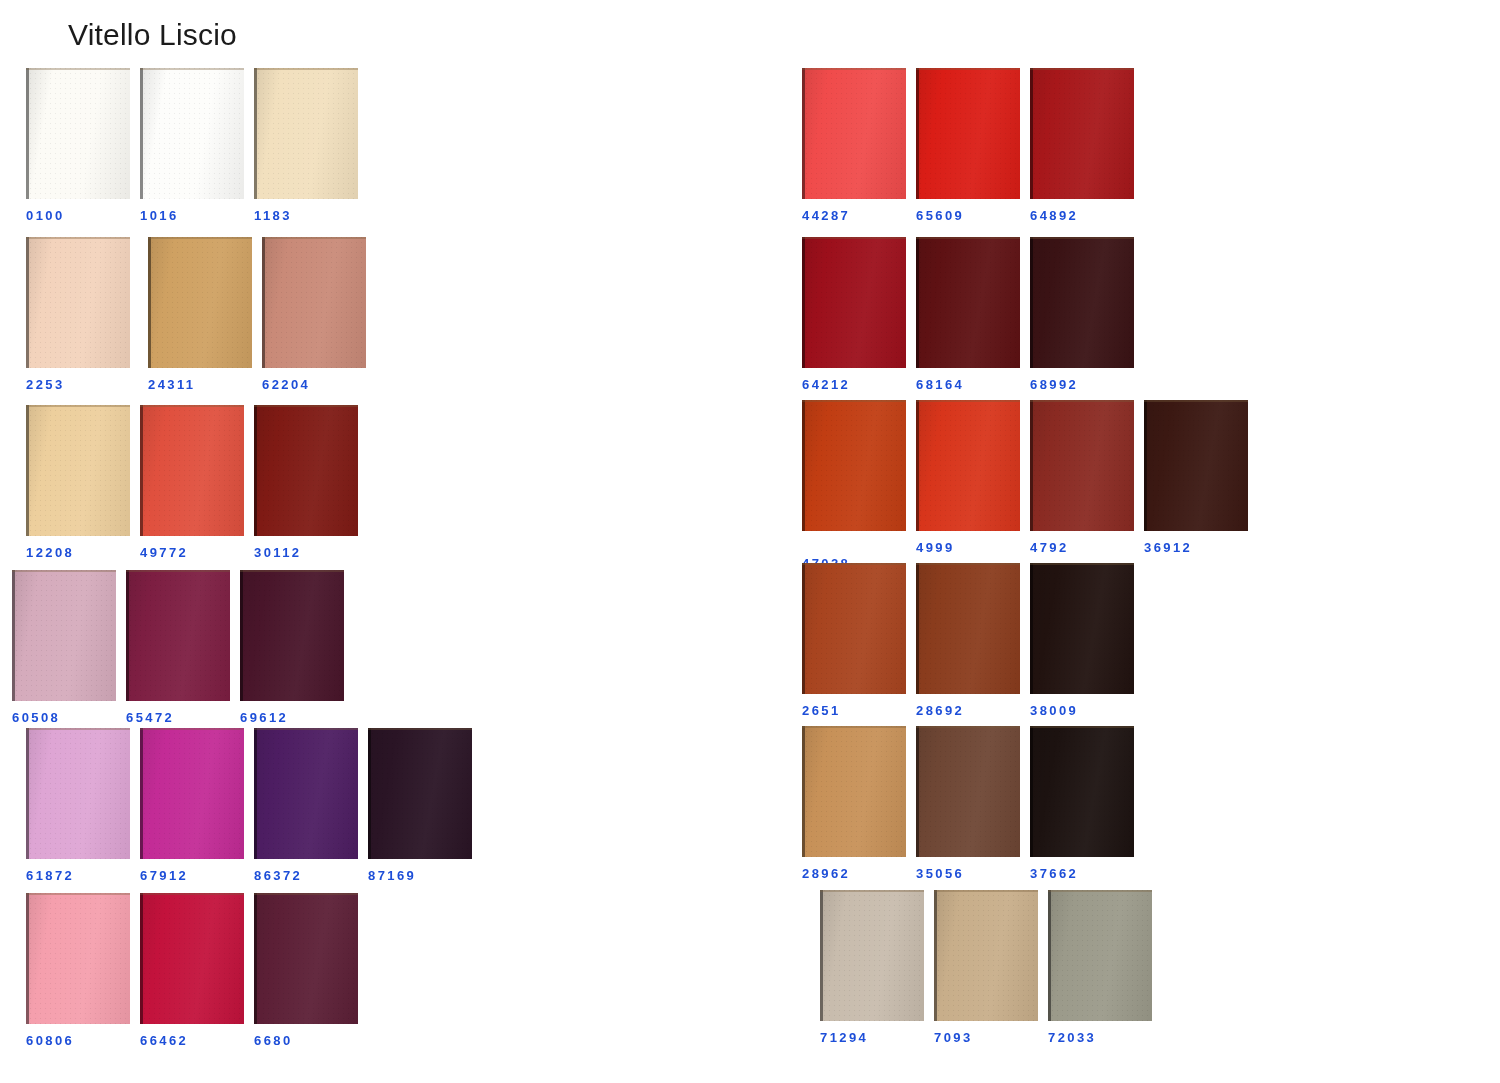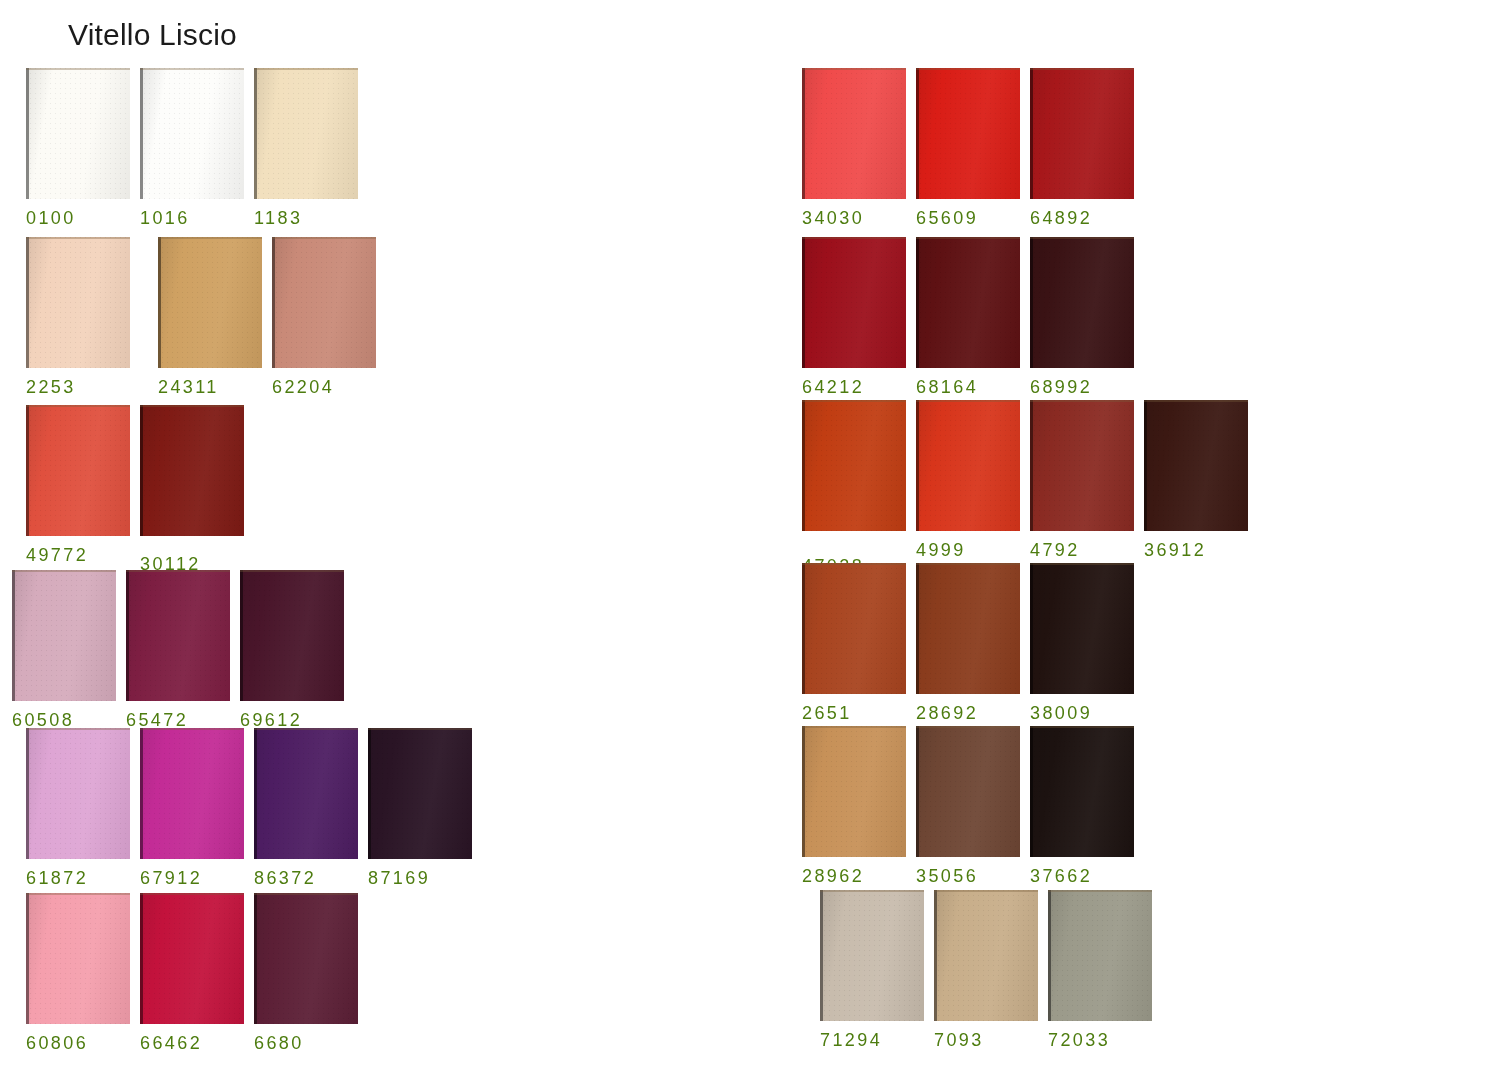--- a/index.html
+++ b/index.html
@@ -84,25 +84,26 @@
     pointer-events: none;
   }
   .shade {
     position: absolute;
     inset: 0;
     background: linear-gradient(100deg, rgba(0,0,0,0.10) 0%, rgba(0,0,0,0.0) 22%, rgba(255,255,255,0.05) 60%, rgba(0,0,0,0.07) 100%);
     pointer-events: none;
   }
   .swatch-label {
     margin-top: 9px;
-    font-size: 18px;
+    font-size: 13px;
     letter-spacing: 2.4px;
-    color: #4d7c0f;
+    color: #1d4ed8;
     font-family: "Liberation Sans", sans-serif;
     white-space: nowrap;
+    font-weight: bold;
   }
 </style>
 </head>
 <body>
 
 <div id="page">
 
   <div class="page-title">Vitello Liscio</div>
 
   <div class="column left">
@@ -123,21 +124,21 @@
         </div>
         <div class="swatch-cell" style="margin-right: 0px;">
           <div class="swatch-chip" style="width: 104px; height: 131px; background: rgb(242, 224, 190);">
             <div class="grain"></div>
             <div class="shade"></div>
           </div>
           <div class="swatch-label">1183</div>
         </div>
       </div>
       <div class="swatch-row" style="top: 237px; left: 26px;">
-        <div class="swatch-cell" style="margin-right: 20px;">
+        <div class="swatch-cell" style="margin-right: 10px;">
           <div class="swatch-chip" style="width: 104px; height: 131px; background: rgb(243, 211, 188);">
             <div class="grain"></div>
             <div class="shade"></div>
           </div>
           <div class="swatch-label">2253</div>
         </div>
         <div class="swatch-cell" style="margin-right: 10px; padding-left: 8px;">
           <div class="swatch-chip" style="width: 104px; height: 131px; background: rgb(207, 161, 98);">
             <div class="grain"></div>
             <div class="shade"></div>
@@ -147,27 +148,34 @@
         <div class="swatch-cell" style="margin-right: 0px;">
           <div class="swatch-chip" style="width: 104px; height: 131px; background: rgb(201, 138, 120);">
             <div class="grain"></div>
             <div class="shade"></div>
           </div>
           <div class="swatch-label">62204</div>
         </div>
       </div>
       <div class="swatch-row" style="top: 405px; left: 26px;">
         <div class="swatch-cell" style="margin-right: 10px;">
+          <div class="swatch-chip" style="width: 104px; height: 131px; background: rgb(237, 207, 157);">
+            <div class="grain"></div>
+            <div class="shade"></div>
+          </div>
+          <div class="swatch-label">12208</div>
+        </div>
+        <div class="swatch-cell" style="margin-right: 10px;">
           <div class="swatch-chip" style="width: 104px; height: 131px; background: rgb(224, 80, 62);">
             <div class="grain"></div>
             <div class="shade"></div>
           </div>
           <div class="swatch-label">49772</div>
         </div>
-        <div class="swatch-cell" style="margin-right: 11px; gap: 9px;">
+        <div class="swatch-cell" style="margin-right: 11px;">
           <div class="swatch-chip" style="width: 104px; height: 131px; background: rgb(127, 26, 20);">
             <div class="grain"></div>
             <div class="shade"></div>
           </div>
           <div class="swatch-label">30112</div>
         </div>
       </div>
       <div class="swatch-row" style="top: 570px; left: 12px; align-items: center;">
         <div class="swatch-cell" style="margin-right: 10px;">
           <div class="swatch-chip" style="width: 104px; height: 131px; background: rgb(213, 171, 188);">
@@ -246,21 +254,21 @@
       </div>
     </div>
 
   <div class="column right">
       <div class="swatch-row" style="top: 68px; left: 22px;">
         <div class="swatch-cell" style="margin-right: 10px;">
           <div class="swatch-chip" style="width: 104px; height: 131px; background: rgb(240, 75, 75);">
             <div class="grain"></div>
             <div class="shade"></div>
           </div>
-          <div class="swatch-label">34030</div>
+          <div class="swatch-label">44287</div>
         </div>
         <div class="swatch-cell" style="margin-right: 10px;">
           <div class="swatch-chip" style="width: 104px; height: 131px; background: rgb(218, 29, 22);">
             <div class="grain"></div>
             <div class="shade"></div>
           </div>
           <div class="swatch-label">65609</div>
         </div>
         <div class="swatch-cell" style="margin-right: 0px;">
           <div class="swatch-chip" style="width: 104px; height: 131px; background: rgb(167, 23, 26);">

